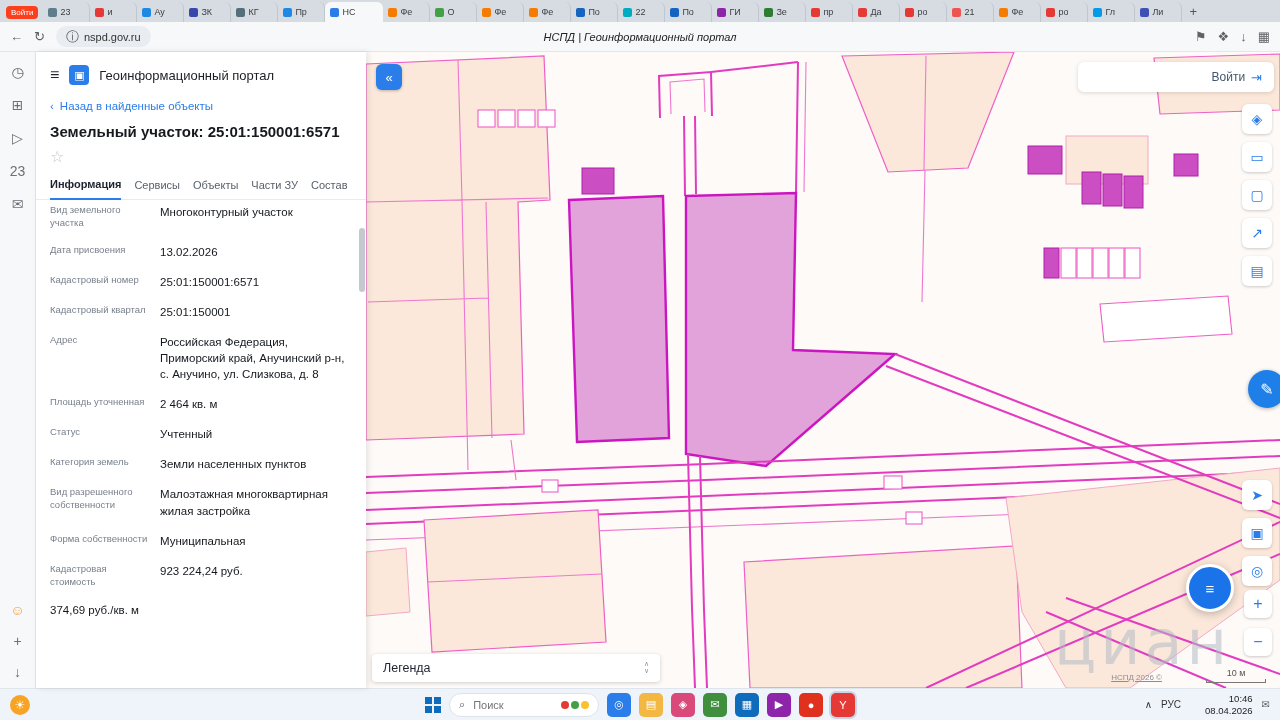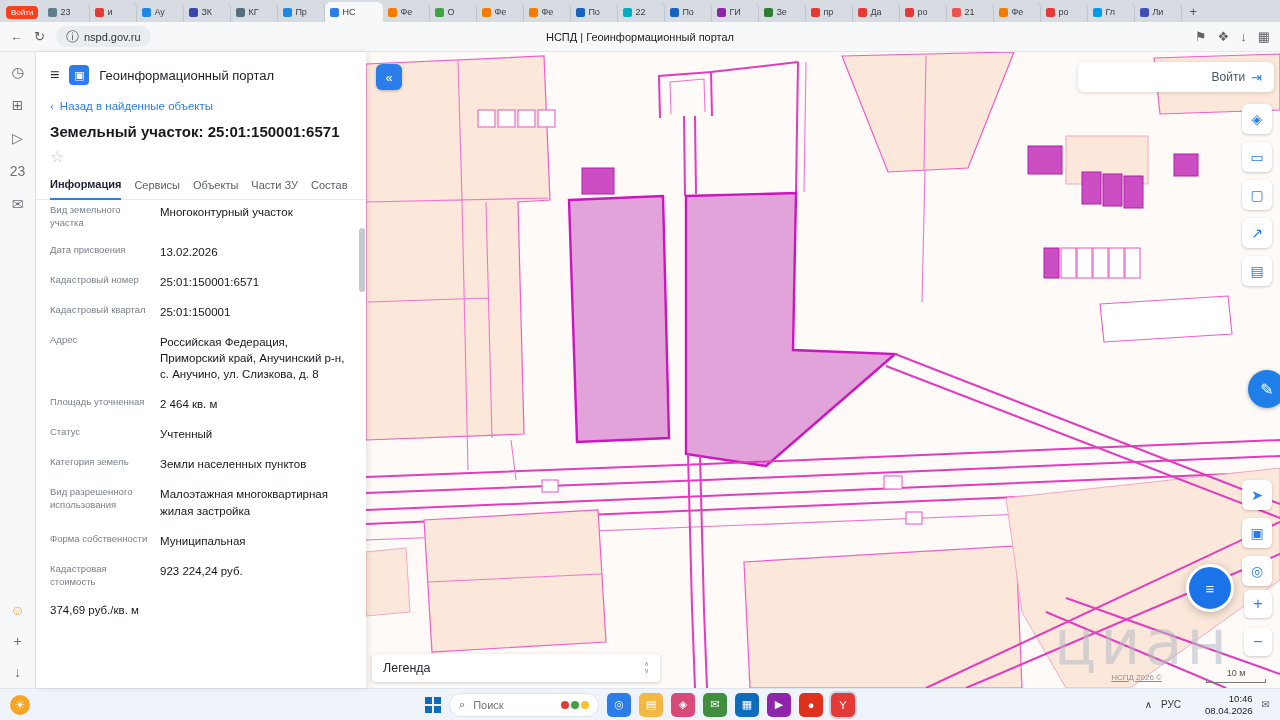--- a/index.html
+++ b/index.html
@@ -17,21 +17,21 @@
   .fav{width:9px;height:9px;border-radius:2px;flex:none;}
   .btab-label{overflow:hidden;white-space:nowrap;}
   .newtab{font-size:13px;color:#555;padding:0 7px 3px;}
 
   
   .navbar{height:30px;background:#f7f8fa;display:flex;align-items:center;padding:0 10px;gap:11px;
           position:relative;border-bottom:1px solid #e3e6ea;}
   .nav-icon{color:#5f6368;font-size:13px;flex:none;}
   .url-pill{background:#e9edf2;border-radius:13px;height:21px;display:flex;align-items:center;gap:5px;
             padding:0 10px;font-size:11px;color:#333;}
-  .page-title-center{position:absolute;left:0;right:0;text-align:center;font-size:11px;color:#202124;pointer-events:none;}
+  .page-title-center{position:absolute;left:0;right:0;text-align:center;font-size:11px;color:#202124;pointer-events:none;font-style:italic;}
   .nav-right{margin-left:auto;display:flex;gap:11px;z-index:1;}
 
   
   .content{display:flex;height:636px;position:relative;}
 
   .bsidebar{width:36px;background:#f7f8fa;border-right:1px solid #e3e6ea;display:flex;flex-direction:column;
             align-items:center;padding:12px 0 8px;gap:17px;flex:none;}
   .bside-icon{color:#6b7176;font-size:14px;width:20px;text-align:center;}
   .flex1{flex:1;}
 
@@ -307,21 +307,21 @@
           </div>
           <div class="frow">
             <div class="flabel">Статус</div>
             <div class="fvalue">Учтенный</div>
           </div>
           <div class="frow">
             <div class="flabel">Категория земель</div>
             <div class="fvalue">Земли населенных пунктов</div>
           </div>
           <div class="frow">
-            <div class="flabel">Вид разрешенного использования</div>
+            <div class="flabel">Вид разрешенного собственности</div>
             <div class="fvalue">Малоэтажная многоквартирная жилая застройка</div>
           </div>
           <div class="frow">
             <div class="flabel">Форма собственности</div>
             <div class="fvalue">Муниципальная</div>
           </div>
           <div class="frow">
             <div class="flabel">Кадастровая стоимость</div>
             <div class="fvalue">923 224,24 руб.</div>
           </div>

